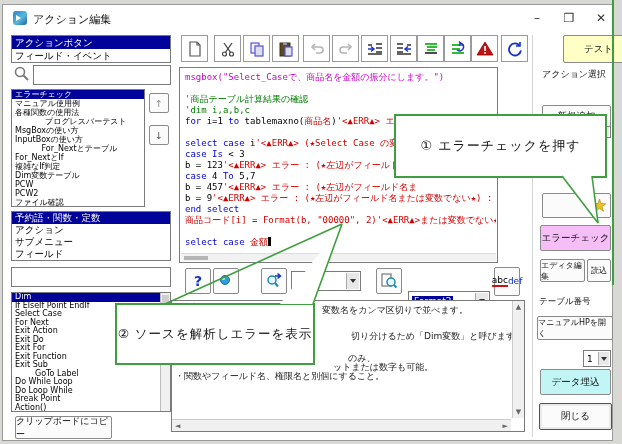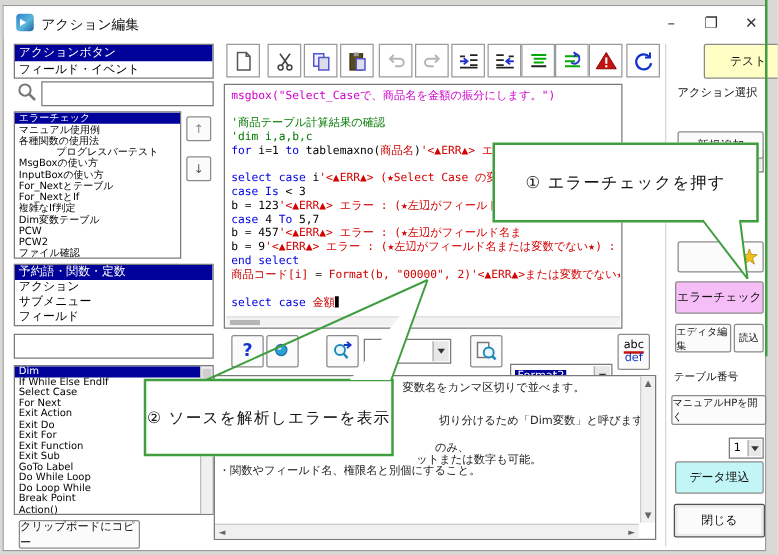--- a/index.html
+++ b/index.html
@@ -74,21 +74,21 @@
     </span>
     <input class="abs input" style="left: 30px; top: 60px; width: 138px; height: 20px;" value="">
 
     <div class="abs listbox" style="left:8px;top:84px;width:134px;height:118px;">
         <div class="lrow sel" style="line-height: 9px; font-size: 8px;">エラーチェック</div>
         <div class="lrow" style="line-height: 9px; font-size: 8px;">マニュアル使用例</div>
         <div class="lrow" style="line-height: 9px; font-size: 8px;">各種関数の使用法</div>
         <div class="lrow" style="line-height: 9px; font-size: 8px; margin-left: 30px;">プログレスバーテスト</div>
         <div class="lrow" style="line-height: 9px; font-size: 8px;">MsgBoxの使い方</div>
         <div class="lrow" style="line-height: 9px; font-size: 8px;">InputBoxの使い方</div>
-        <div class="lrow" style="line-height: 9px; font-size: 8px;">For_Nextとテーブル</div>
+        <div class="lrow" style="line-height: 9px; font-size: 8px; text-align: center;">For_Nextとテーブル</div>
         <div class="lrow" style="line-height: 9px; font-size: 8px;">For_NextとIf</div>
         <div class="lrow" style="line-height: 9px; font-size: 8px;">複雑なIf判定</div>
         <div class="lrow" style="line-height: 9px; font-size: 8px;">Dim変数テーブル</div>
         <div class="lrow" style="line-height: 9px; font-size: 8px;">PCW</div>
         <div class="lrow" style="line-height: 9px; font-size: 8px;">PCW2</div>
         <div class="lrow" style="line-height: 9px; font-size: 8px;">ファイル確認</div>
       </div>
     <div class="abs btn" style="left:146px;top:88px;width:20px;height:20px;color:#888;">↑</div>
     <div class="abs btn" style="left:146px;top:120px;width:20px;height:20px;color:#555;">↓</div>
 
@@ -96,29 +96,29 @@
         <div class="lrow sel" style="line-height: 12px; font-size: 9.5px;">予約語・関数・定数</div>
         <div class="lrow" style="line-height: 12px; font-size: 9.5px;">アクション</div>
         <div class="lrow" style="line-height: 12px; font-size: 9.5px;">サブメニュー</div>
         <div class="lrow" style="line-height: 12px; font-size: 9.5px;">フィールド</div>
       </div>
 
     <input class="abs input" style="left: 8px; top: 262px; width: 160px; height: 20px;" value="">
 
     <div class="abs listbox" style="left:8px;top:287px;width:160px;height:120px;">
         <div class="lrow sel" style="line-height: 8.5px; font-size: 8px;">Dim</div>
-        <div class="lrow" style="line-height: 8.5px; font-size: 8px;">If While Else EndIf</div>
+        <div class="lrow" style="line-height: 8.5px; font-size: 8px;">If ElseIf Point EndIf</div>
         <div class="lrow" style="line-height: 8.5px; font-size: 8px;">Select Case</div>
         <div class="lrow" style="line-height: 8.5px; font-size: 8px;">For Next</div>
         <div class="lrow" style="line-height: 8.5px; font-size: 8px;">Exit Action</div>
         <div class="lrow" style="line-height: 8.5px; font-size: 8px;">Exit Do</div>
         <div class="lrow" style="line-height: 8.5px; font-size: 8px;">Exit For</div>
         <div class="lrow" style="line-height: 8.5px; font-size: 8px;">Exit Function</div>
         <div class="lrow" style="line-height: 8.5px; font-size: 8px;">Exit Sub</div>
-        <div class="lrow" style="line-height: 8.5px; font-size: 8px;">GoTo Label</div>
+        <div class="lrow" style="line-height: 8.5px; font-size: 8px; margin-left: 20px;">GoTo Label</div>
         <div class="lrow" style="line-height: 8.5px; font-size: 8px;">Do While Loop</div>
         <div class="lrow" style="line-height: 8.5px; font-size: 8px;">Do Loop While</div>
         <div class="lrow" style="line-height: 8.5px; font-size: 8px;">Break Point</div>
         <div class="lrow" style="line-height: 8.5px; font-size: 8px;">Action()</div>
       </div>
     <div class="abs sb" style="left:157px;top:288px;width:10px;height:118px;border-left:1px solid #bbb;">
       <div style="position:absolute;left:1px;top:2px;width:7px;height:22px;background:#cfcfcf;"></div>
     </div>
 
     <div class="abs btn" style="left:12px;top:411px;width:97px;height:23px;font-size:9px;">クリップボードにコピー</div>
@@ -293,21 +293,21 @@
             <line x1="14" y1="13" x2="16.5" y2="15.5" stroke="#1a88b8" stroke-width="2"></line>
           </svg>
         </span>
       </div>
     <div class="abs combo" style="left:405px;top:266px;width:82px;height:20px;">
       <span style="background:var(--selection);color:#fff;padding:0 2px;">Format2</span>
       <span class="arrowbox">
           <span class="darr"></span>
         </span>
     </div>
-    <div class="abs btn" style="left:491px;top:262px;width:26px;height:29px;flex-direction:column;line-height:9px;font-size:9px;">
+    <div class="abs btn" style="left:491px;top:262px;width:26px;height:29px;flex-direction:row;line-height:9px;font-size:9px;">
       <span style="color:#000;border-bottom:2px solid #cc1111;">abc</span>
       <span style="color:#1133cc;">def</span>
     </div>
 
     <div id="helpbox" class="abs"></div>
     <span class="helpfrag" style="left:178px;top:296px;">現在</span>
     <span class="helpfrag" style="left:319px;top:299px;text-align:right;">変数名をカンマ区切りで並べます。</span>
     <span class="helpfrag" style="left:348px;top:325px;">切り分けるため「Dim変数」と呼びます。</span>
     <span class="helpfrag" style="left:345px;top:347px;">のみ、</span>
     <span class="helpfrag" style="left:330px;top:356px;">ットまたは数字も可能。</span>

